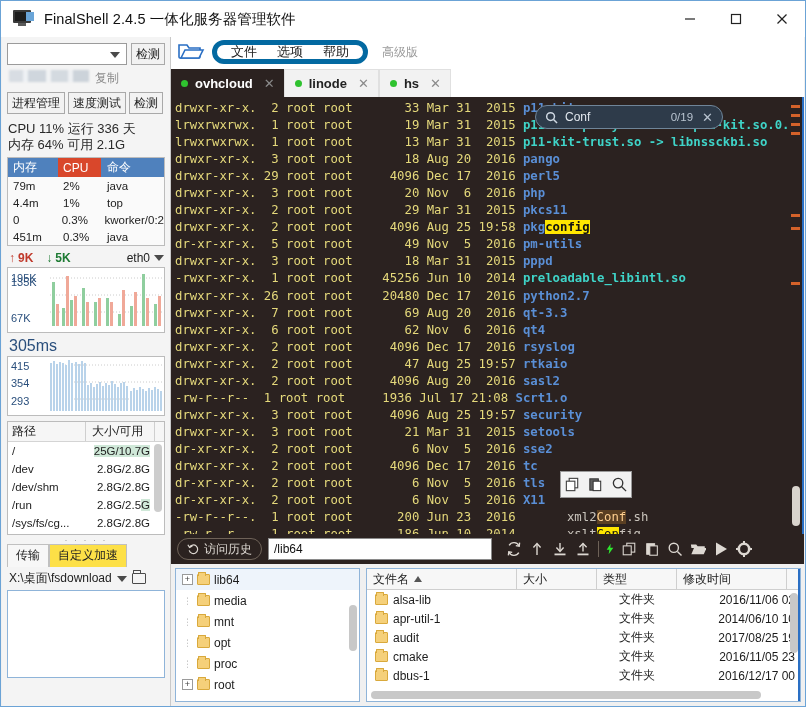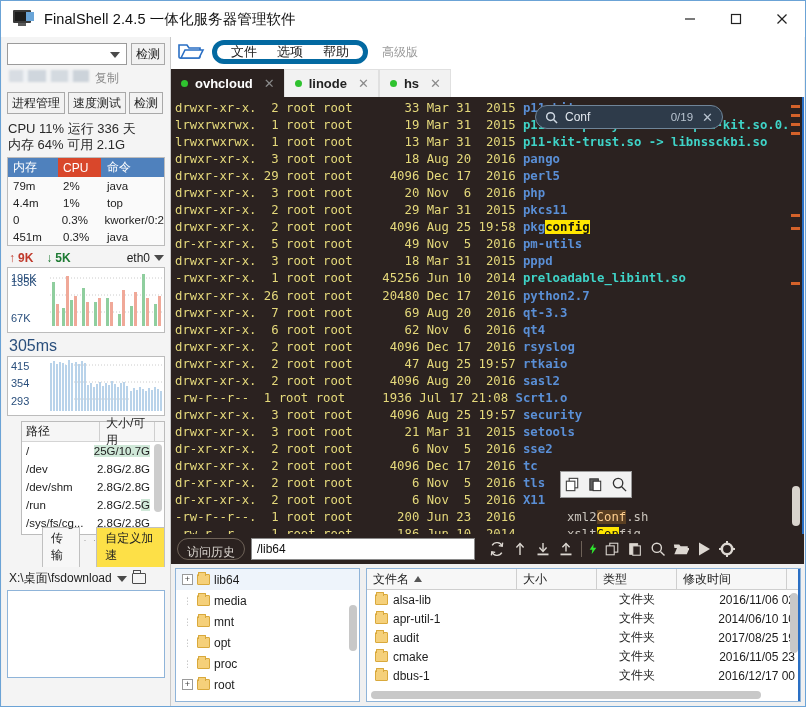--- a/index.html
+++ b/index.html
@@ -109,36 +109,36 @@
   .graph-box {
     margin: 0 5px; height: 66px; background: #fff; border: 1px solid #bcbcbc;
     position: relative; overflow: hidden;
   }
   .graph-box.lat { height: 60px; }
   .graph-lbl { position: absolute; left: 3px; font-size: 11px; color: #2a4f7c; }
   .graph-svg { position: absolute; left: 42px; top: 0; }
   .lat-title { padding: 4px 6px 1px 7px; font-size: 16px; color: #2a4f7c; }
 
   
-  .disk-wrap { margin: 5px 5px 0 19px; border: 1px solid #bcbcbc; background: #fff; }
+  .disk-wrap { margin: 5px 5px 0 5px; border: 1px solid #bcbcbc; background: #fff; }
   .disk-head { display: flex; height: 20px; font-size: 12px; color: #222; background: #f6f6f6; border-bottom: 1px solid #d4d4d4;}
   .disk-head .d1 { width: 78px; padding-left: 4px; display:flex; align-items:center; border-right:1px solid #cfcfcf;}
   .disk-head .d2 { flex:1; padding-left: 6px; display:flex; align-items:center; border-right:1px solid #cfcfcf;}
   .disk-head .d3 { width: 9px; }
   .disk-body { height: 92px; overflow: hidden; position: relative; }
   .disk-row { display: flex; height: 18px; font-size: 11.5px; color: #222; align-items: center; }
   .disk-row .d1 { width: 80px; padding-left: 4px; }
   .disk-row .d2 { flex: 1; text-align: right; padding-right: 14px; }
   .disk-row .d2 .hl { background: #cfe8d8; }
   .disk-row.faded { opacity: 0.35; }
   .disk-sb { position: absolute; right: 2px; top: 2px; width: 8px; height: 68px; background: #cdcdcd; border-radius: 4px;}
   .dots { text-align: center; font-size: 9px; color: #9a9a9a; letter-spacing: 2px; height: 10px; }
 
   
-  .xfer-tabs { display: flex; padding: 0 5px; gap: 16px; align-items: flex-end; height: 22px; margin-left: 35px; }
+  .xfer-tabs { display: flex; padding: 0 5px; gap: 0; align-items: flex-end; height: 22px; }
   .xfer-tab {
     font-size: 12px; color: #222; padding: 2px 8px 3px 8px;
     border: 1px solid #c0c0c0; border-bottom: none; background: #fde047;
   }
   .xfer-tab.active { background: #f7f7f7; font-weight: normal; }
   .xfer-path { display:flex; align-items:center; gap:5px; padding: 3px 6px 2px 7px; font-size: 12px; color:#222;}
   .xfer-path .caret { width: 0; height: 0; border-left: 5px solid transparent; border-right: 5px solid transparent; border-top: 6px solid #4a4a4a;}
   .folder-glyph { width: 14px; height: 11px; border: 1.6px solid #4a4a4a; border-radius: 1px; position: relative;}
   .folder-glyph::before { content:""; position:absolute; left:0; top:-4px; width:6px; height:3px; border:1.6px solid #4a4a4a; border-bottom:none; border-radius:1px 1px 0 0;}
   .xfer-list { margin: 1px 5px 0 5px; height: 88px; background: #fff; border: 1px solid #8fb4d9;}
@@ -209,21 +209,21 @@
   .ctx-popup {
     position: absolute; left: 389px; top: 374px;
     width: 72px; height: 27px; background: #f2f2f2; border: 1px solid #9a9a9a;
     display: flex; align-items: center; justify-content: space-around;
   }
 
   
   .ftoolbar { height: 30px; background: #2b2220; display: flex; align-items: center; padding: 0 6px; gap: 6px;}
   .hist-btn {
     display: flex; align-items: center; gap: 5px; height: 22px; padding: 0 9px;
-    border: 1px solid #6e6258; border-radius: 11px; color: #ddd8d2; font-size: 12px; flex-direction: column;
+    border: 1px solid #6e6258; border-radius: 11px; color: #ddd8d2; font-size: 12px;
   }
   .path-box {
     width: 224px; height: 22px; background: #fff; border: 1px solid #8a8a8a;
     font-size: 12px; color: #111; display: flex; align-items: center; padding-left: 5px;
   }
   .ficons { display: flex; align-items: center; gap: 7px; margin-left: 8px; }
   .fic { width: 16px; height: 16px; color: #ddd8d2; display:flex; align-items:center; justify-content:center;}
 
   
   .fpanes { position: absolute; left: 0; right: 0; bottom: 0; top: 527px; display: flex; background: #f0f0f0; padding: 4px 3px 3px 4px; gap: 6px;}

